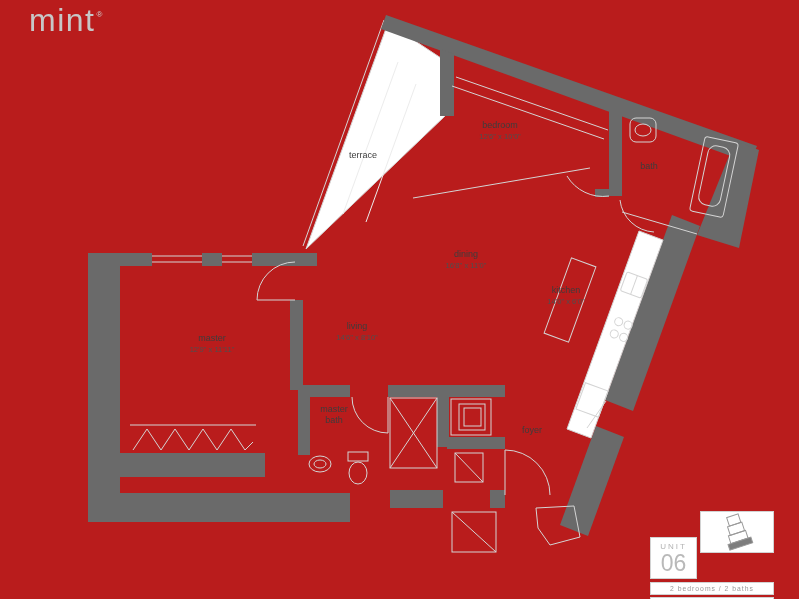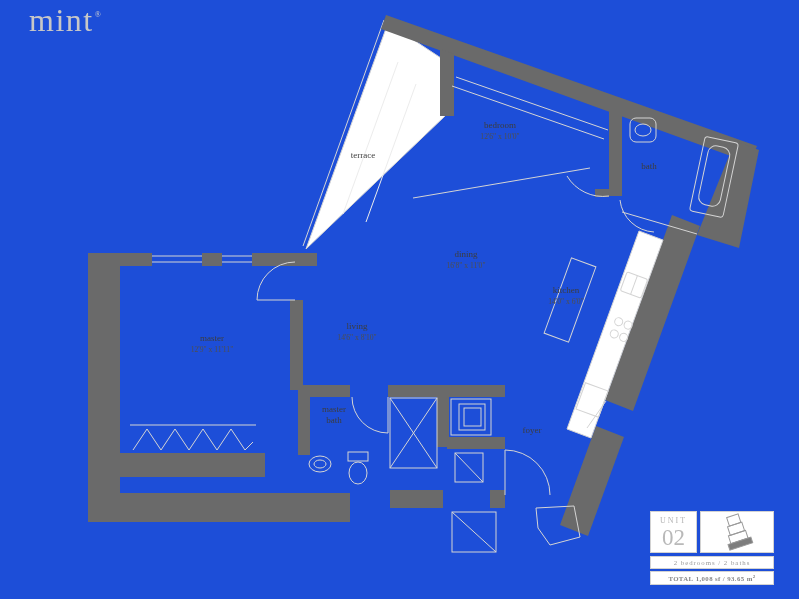--- a/index.html
+++ b/index.html
@@ -1,33 +1,33 @@
 <!DOCTYPE html>
 <html><head>
 <meta charset="utf-8">
 <style>
   html,body{margin:0;padding:0;background:#fff;}
-  .stage{position:relative;width:799px;height:599px;background:#1d4ed8;overflow:hidden;
-         font-family:Liberation Serif, serif;}
+  .stage{position:relative;width:799px;height:599px;background:#b91c1c;overflow:hidden;
+         font-family:Liberation Sans, sans-serif;}
   .logo{position:absolute;left:29px;top:2px;font-size:32px;color:#c7c7c7;
         letter-spacing:1.5px;font-weight:400;}
   .logo sup{font-size:8px;vertical-align:14px;margin-left:1px;color:#cfcfcf;}
   .watermark{position:absolute;left:2px;top:289px;font-size:13px;color:#b4b4b4;
              letter-spacing:.3px;z-index:3;white-space:nowrap;}
   svg.plan{position:absolute;left:0;top:0;z-index:1;}
   .rm{font-size:9px;fill:#3d3d3d;}
   .dm{font-size:7.6px;fill:#4f4f4f;}
   .wall{fill:#6a6a6a;stroke:none;}
   .thin{stroke:#d4d4d4;fill:none;stroke-width:1;}
   .thinf{stroke:#d4d4d4;fill:#ffffff;stroke-width:1;}
   .faint{stroke:#ececec;fill:none;stroke-width:1;}
   .unit-panel{position:absolute;left:650px;top:511px;width:124px;z-index:2;}
   .panel-row1{display:flex;gap:3px;}
   .unit-box{width:47px;height:42px;border:1px solid #d2d2d2;display:flex;flex-direction:column;
-            align-items:center;justify-content:center;box-sizing:border-box;background:#fff;}
+            align-items:center;justify-content:center;box-sizing:border-box;background:#fff;margin-top:26px;}
   .unit-word{font-size:8px;color:#b3b3b3;letter-spacing:2px;}
   .unit-num{font-size:23px;color:#b9b9b9;line-height:1;margin-top:1px;}
   .keyplan-box{flex:1;height:42px;border:1px solid #d2d2d2;display:flex;align-items:center;
                justify-content:center;box-sizing:border-box;background:#fff;}
   .bb-row{margin-top:3px;border:1px solid #d2d2d2;text-align:center;font-size:6.8px;
           color:#9a9a9a;letter-spacing:1px;padding:2px 0;background:#fff;}
   .total-row{margin-top:2px;border:1px solid #d2d2d2;text-align:center;font-size:6.8px;
              color:#868686;font-weight:bold;letter-spacing:.4px;padding:2px 0;background:#fff;}
   .total-row sup{font-size:5px;}
 </style>
@@ -180,21 +180,21 @@
       <text class="rm" x="334" y="412">master</text>
       <text class="rm" x="334" y="423">bath</text>
       <text class="rm" x="532" y="433">foyer</text>
     </g>
   </svg>
 
   <div class="unit-panel">
     <div class="panel-row1">
       <div class="unit-box">
         <div class="unit-word">UNIT</div>
-        <div class="unit-num">02</div>
+        <div class="unit-num">06</div>
       </div>
       <div class="keyplan-box">
         <svg width="56" height="38" viewBox="0 0 56 38">
           <g transform="translate(28,17) rotate(-18)" stroke="#9a9a9a" fill="none" stroke-width="1">
             <rect x="-6" y="-15" width="12" height="9"></rect>
             <rect x="-8" y="-6" width="15" height="9"></rect>
             <rect x="-10" y="3" width="18" height="8"></rect>
             <rect x="-13" y="11" width="24" height="6" fill="#7d7d7d"></rect>
           </g>
         </svg>

